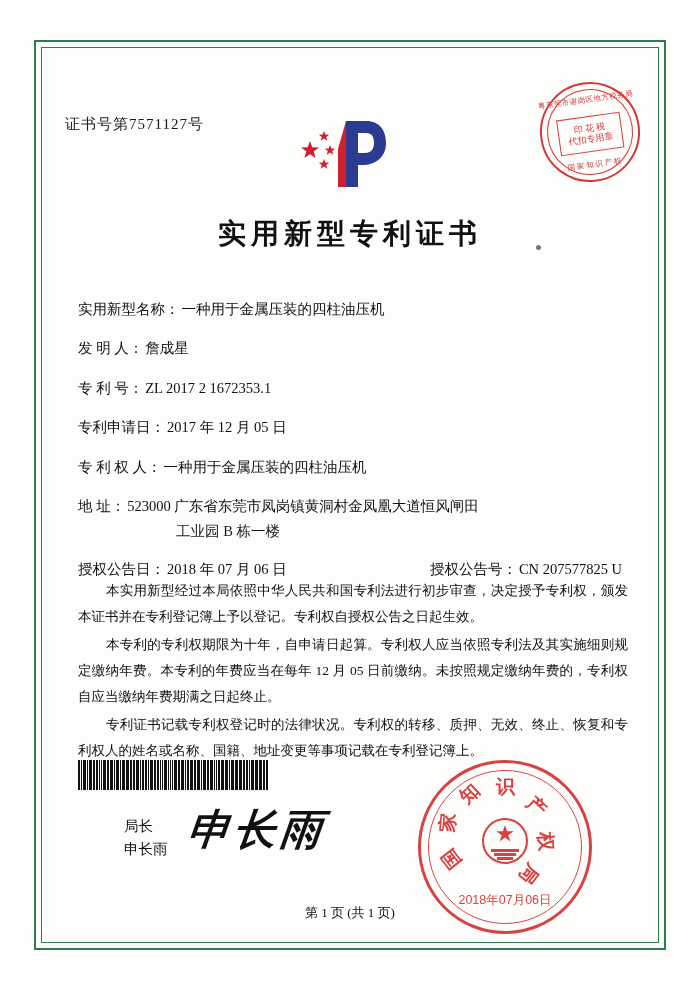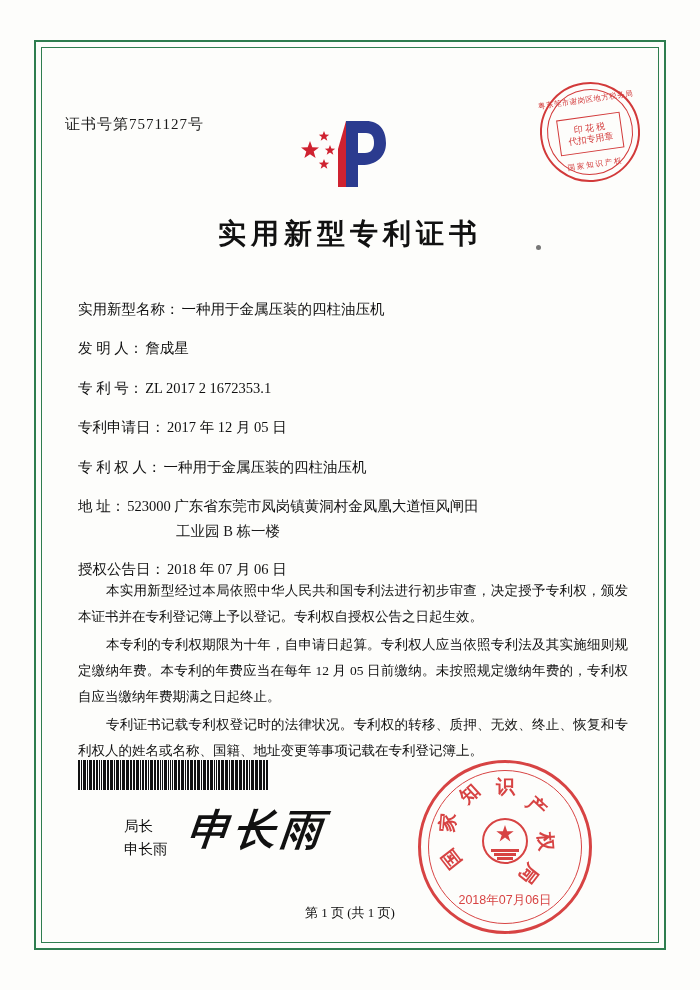--- a/index.html
+++ b/index.html
@@ -366,20 +366,24 @@
         <div class="field" style="margin-bottom:0">
           <span class="lbl">地 址：</span>
           <span class="val">523000 广东省东莞市凤岗镇黄洞村金凤凰大道恒风闸田</span>
         </div>
         <div class="addr-line2">工业园 B 栋一楼</div>
       </div>
 
       <div class="field" style="margin-top:16px; position:relative;">
         <span class="lbl">授权公告日：</span>
         <span class="val">2018 年 07 月 06 日</span>
+        <span class="pub-right">
+          <span class="lbl">授权公告号：</span>
+          <span class="val">CN 207577825 U</span>
+        </span>
       </div>
 
     </div>
 
     <div class="paras">
       <p>本实用新型经过本局依照中华人民共和国专利法进行初步审查，决定授予专利权，颁发本证书并在专利登记簿上予以登记。专利权自授权公告之日起生效。</p>
       <p>本专利的专利权期限为十年，自申请日起算。专利权人应当依照专利法及其实施细则规定缴纳年费。本专利的年费应当在每年 12 月 05 日前缴纳。未按照规定缴纳年费的，专利权自应当缴纳年费期满之日起终止。</p>
       <p>专利证书记载专利权登记时的法律状况。专利权的转移、质押、无效、终止、恢复和专利权人的姓名或名称、国籍、地址变更等事项记载在专利登记簿上。</p>
     </div>
 

